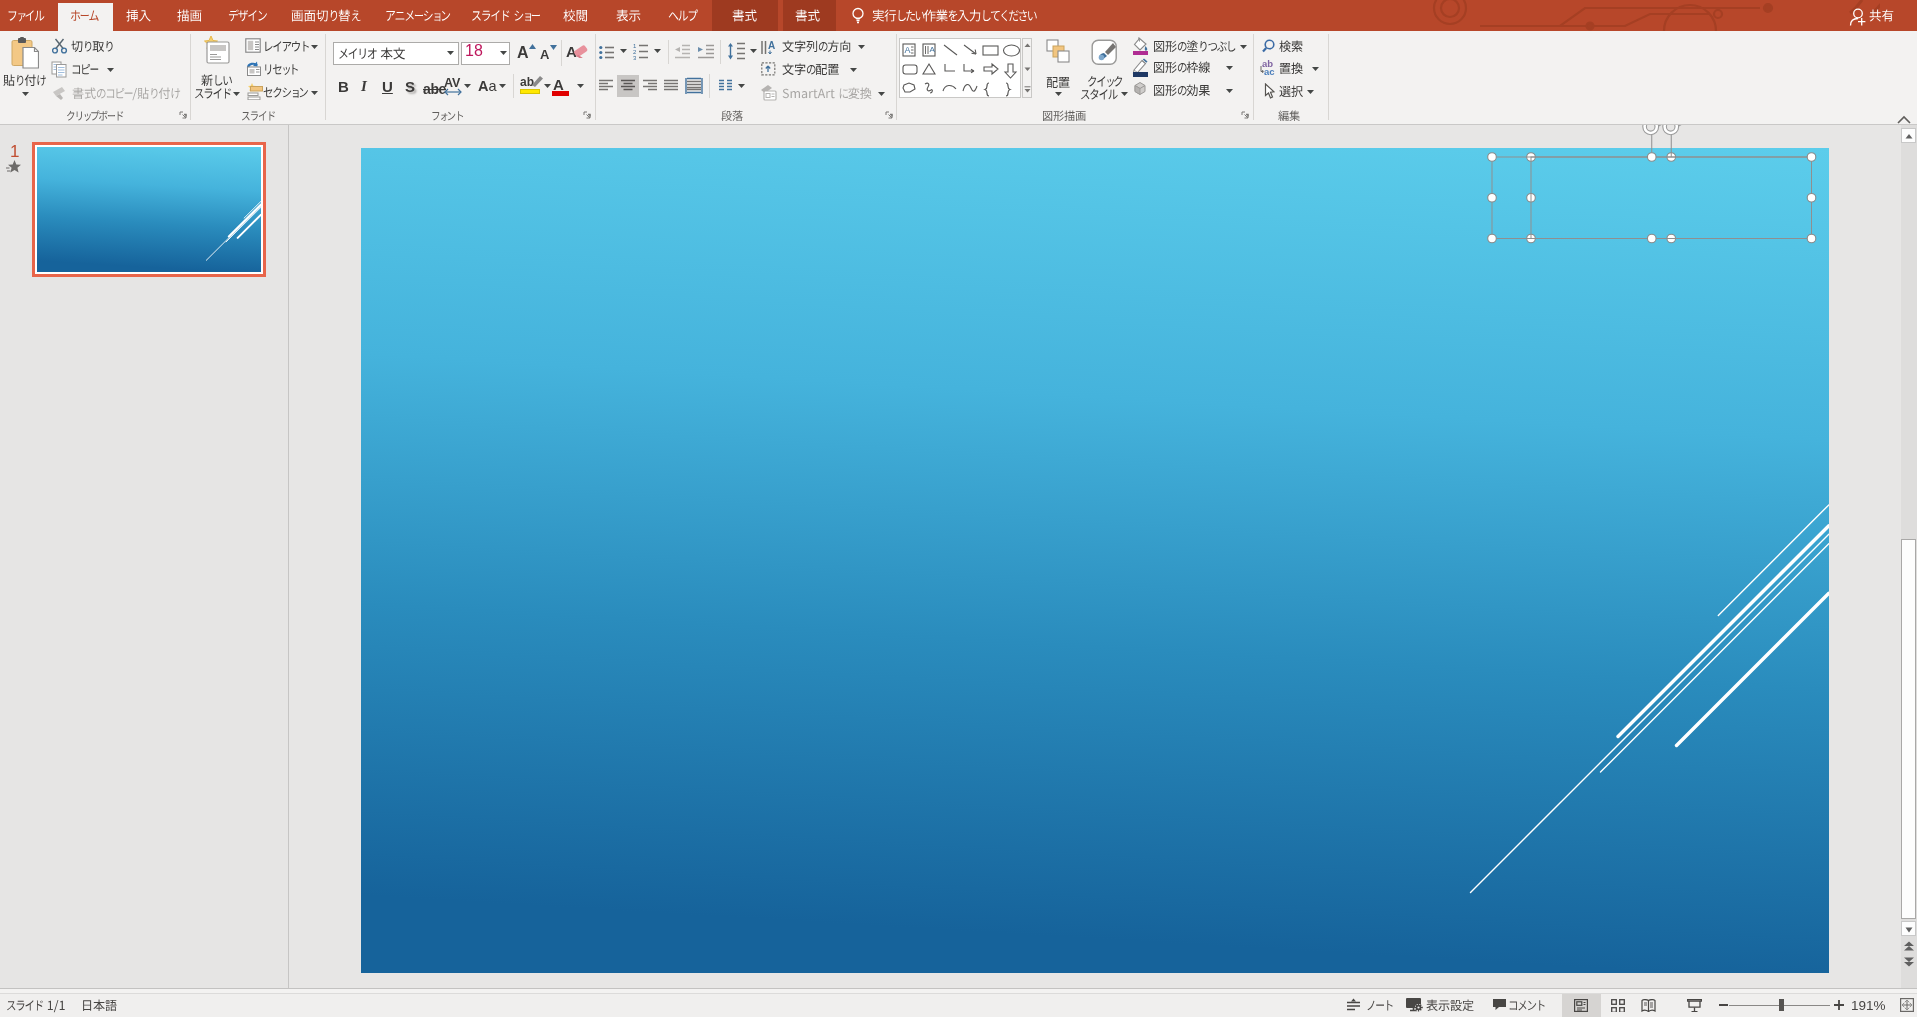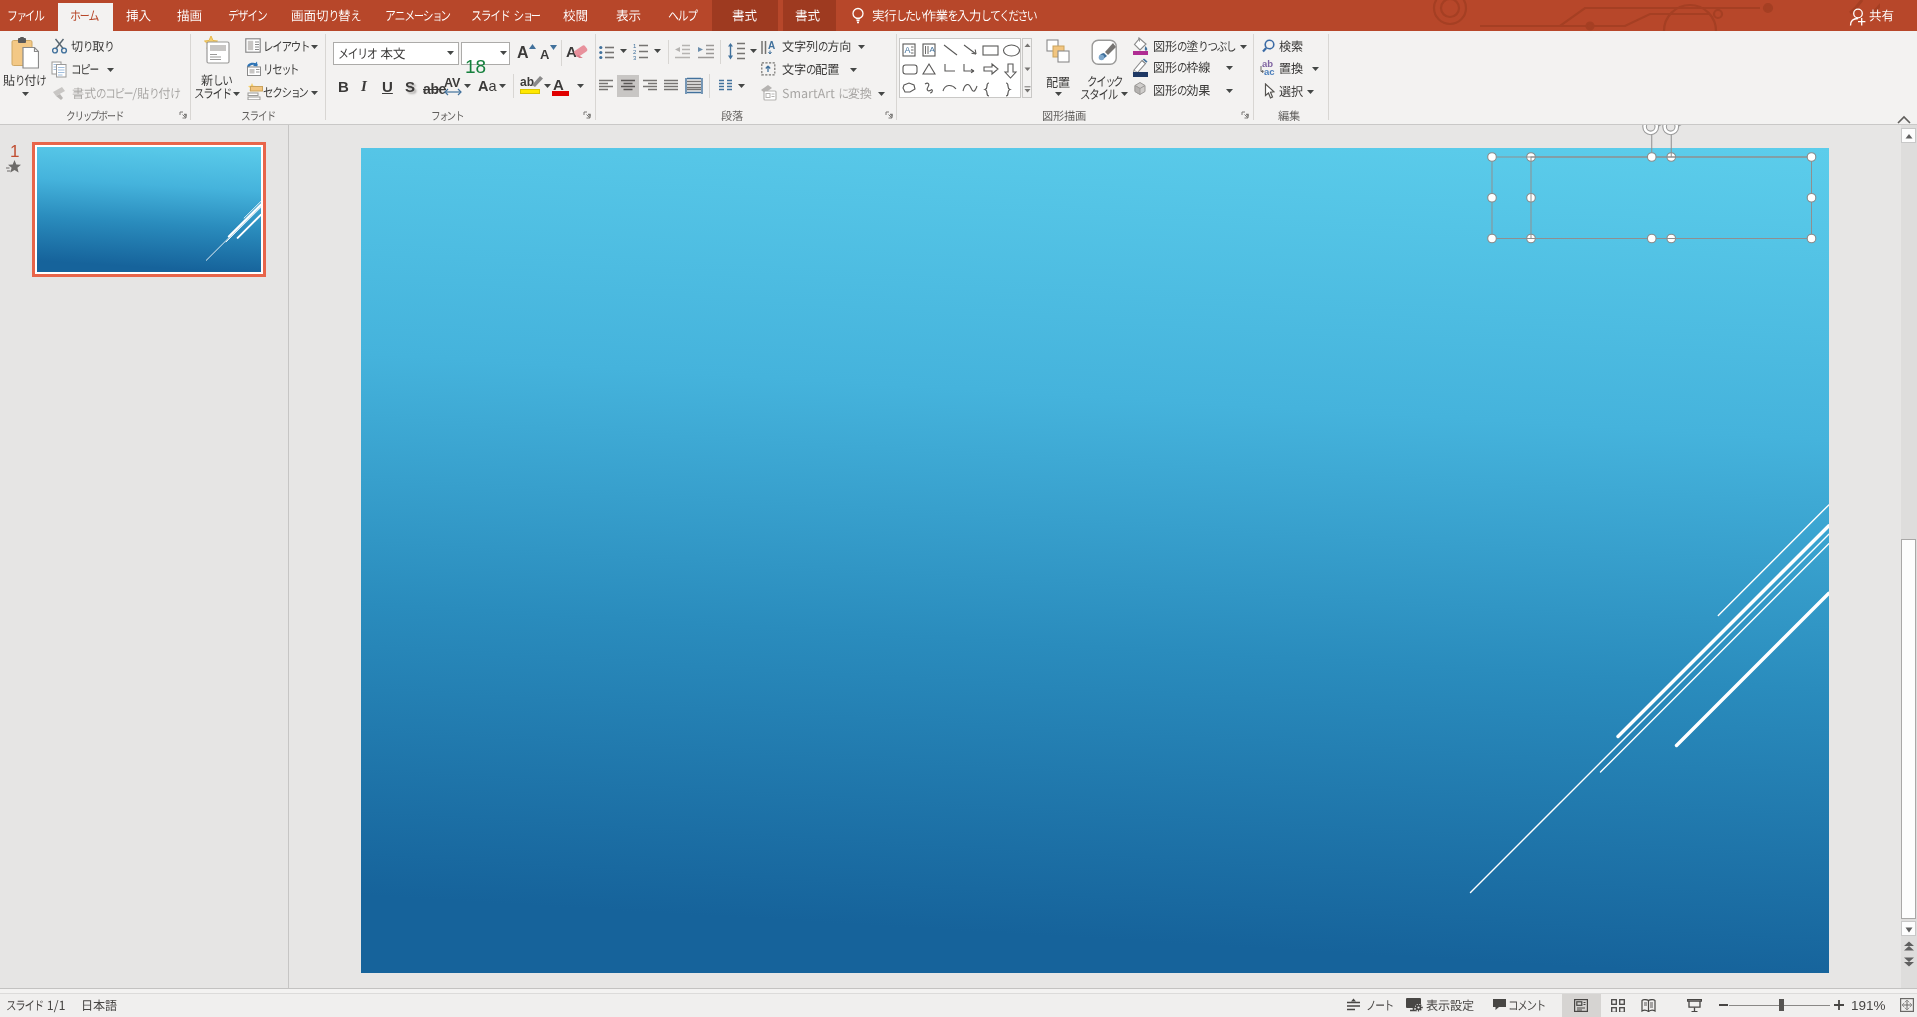--- a/index.html
+++ b/index.html
@@ -295,21 +295,21 @@
 <div style="position:absolute;left:333px;top:41.5px;width:125.5px;height:23px;background:#fff;border:1px solid #acaba9"></div>
 <div style="position:absolute;left:337.5px;top:46.5px;">
     <svg width="69" height="14" viewBox="0 0 69 14" style="display:block">
       <path d="M3.1 3.5 2.5 4.3C3.5 5.1 4.8 6.2 5.6 6.9C4.5 8.5 3.2 10 1.2 11L2 11.8C3.9 10.7 5.3 9.1 6.3 7.6C7.2 8.6 8 9.5 8.9 10.6L9.5 9.7C8.8 8.7 7.8 7.7 6.8 6.8C7.6 5.5 8.1 4.1 8.5 2.9C8.6 2.7 8.7 2.2 8.8 2L7.8 1.6C7.8 1.8 7.7 2.3 7.6 2.5C7.3 3.6 6.8 4.9 6.1 6.1C5.3 5.3 4 4.2 3.1 3.5Z M10.6 6.7 11 7.8C12.5 7.2 14 6.4 15.2 5.6V10.5C15.2 10.9 15.1 11.6 15.1 11.8H16.2C16.1 11.6 16.1 10.9 16.1 10.5V5C17.2 4.1 18.2 3.1 19 2.1L18.3 1.3C17.6 2.3 16.5 3.5 15.3 4.3C14.1 5.2 12.4 6.1 10.6 6.7Z M27.7 1.6H26.7C26.7 1.9 26.7 2.3 26.7 2.7C26.7 3.2 26.7 4.3 26.7 4.8C26.7 7.2 26.6 8.3 25.8 9.3C25.2 10.3 24.2 10.8 23.2 11.1L23.9 12C24.7 11.6 25.8 11.1 26.5 10.1C27.3 9 27.7 7.9 27.7 4.8C27.7 4.3 27.7 3.2 27.7 2.7C27.7 2.3 27.7 1.9 27.7 1.6ZM22.6 1.7H21.7C21.7 1.9 21.7 2.4 21.7 2.6C21.7 3 21.7 6.4 21.7 6.9C21.7 7.3 21.7 7.7 21.6 7.9H22.6C22.6 7.7 22.6 7.3 22.6 7C22.6 6.4 22.6 3 22.6 2.6C22.6 2.3 22.6 1.9 22.6 1.7Z M29.8 9.6 30.4 10.5C32.4 9.2 34.3 7.1 35.2 5.6L35.2 10.3C35.2 10.6 35.1 10.8 34.8 10.8C34.4 10.8 33.8 10.8 33.3 10.7L33.4 11.7C33.9 11.8 34.5 11.8 35.1 11.8C35.8 11.8 36.1 11.4 36.1 10.8C36.1 9.1 36.1 6.6 36 4.6H37.8C38 4.6 38.4 4.6 38.7 4.6V3.5C38.4 3.6 38 3.6 37.7 3.6H36L36 2.4C36 2 36 1.6 36.1 1.3H35.1C35.1 1.5 35.1 1.9 35.1 2.4L35.2 3.6H31.2C30.9 3.6 30.5 3.6 30.2 3.5V4.6C30.5 4.6 30.9 4.6 31.2 4.6H34.8C34 6.2 32 8.3 29.8 9.6Z M48.2 0.5V3.3H43.2V4.3H47.6C46.5 6.5 44.7 8.6 42.8 9.6C43 9.8 43.3 10.2 43.5 10.4C45.3 9.3 47 7.3 48.2 5.1V9.1H45.7V10H48.2V12.5H49.2V10H51.6V9.1H49.2V5.1C50.3 7.3 52 9.3 53.9 10.4C54.1 10.1 54.4 9.7 54.6 9.5C52.6 8.5 50.8 6.5 49.8 4.3H54.2V3.3H49.2V0.5Z M60.7 0.5V2.7H55.5V3.7H57.4C58.1 5.8 59.1 7.5 60.4 9C59 10.1 57.4 11 55.4 11.6C55.5 11.8 55.8 12.3 56 12.5C58 11.8 59.7 10.9 61.1 9.7C62.5 11 64.2 11.9 66.3 12.5C66.5 12.2 66.8 11.8 67 11.5C65 11 63.3 10.1 61.9 8.9C63.2 7.6 64.2 5.8 64.9 3.7H66.9V2.7H61.6V0.5ZM61.1 8.2C59.9 7 59 5.4 58.4 3.7H63.9C63.2 5.5 62.3 7 61.1 8.2Z" fill="#3b3a39"></path>
     </svg>
   </div>
 <svg style="position:absolute;left:447.0px;top:51.0px" width="7" height="4">
     <path d="M0 0 L7.0 0 L3.5 4.0 Z" fill="#444746"></path>
   </svg>
 <div style="position:absolute;left:460.5px;top:41.5px;width:49.5px;height:23px;background:#fff;border:1px solid #acaba9"></div>
-<div style="position:absolute;left:465px;top:56px;font-size:19px;color:#15803d">18</div>
+<div style="position:absolute;left:465px;top:42px;font-size:16px;color:#be185d">18</div>
 <svg style="position:absolute;left:499.5px;top:51.0px" width="7" height="4">
     <path d="M0 0 L7.0 0 L3.5 4.0 Z" fill="#444746"></path>
   </svg>
 <div style="position:absolute;left:517px;top:44px;font-size:16px;font-weight:bold;color:#3b3a39">A</div>
 <svg style="position:absolute;left:529px;top:44px;" width="7" height="5" viewBox="0 0 7 5">
     <path d="M0 5 L3.5 0 L7 5 Z" fill="#41719c"></path>
   </svg>
 <div style="position:absolute;left:540px;top:47px;font-size:13px;font-weight:bold;color:#3b3a39">A</div>
 <svg style="position:absolute;left:550px;top:45px;" width="7" height="5" viewBox="0 0 7 5">
     <path d="M0 0 L7 0 L3.5 5 Z" fill="#41719c"></path>

